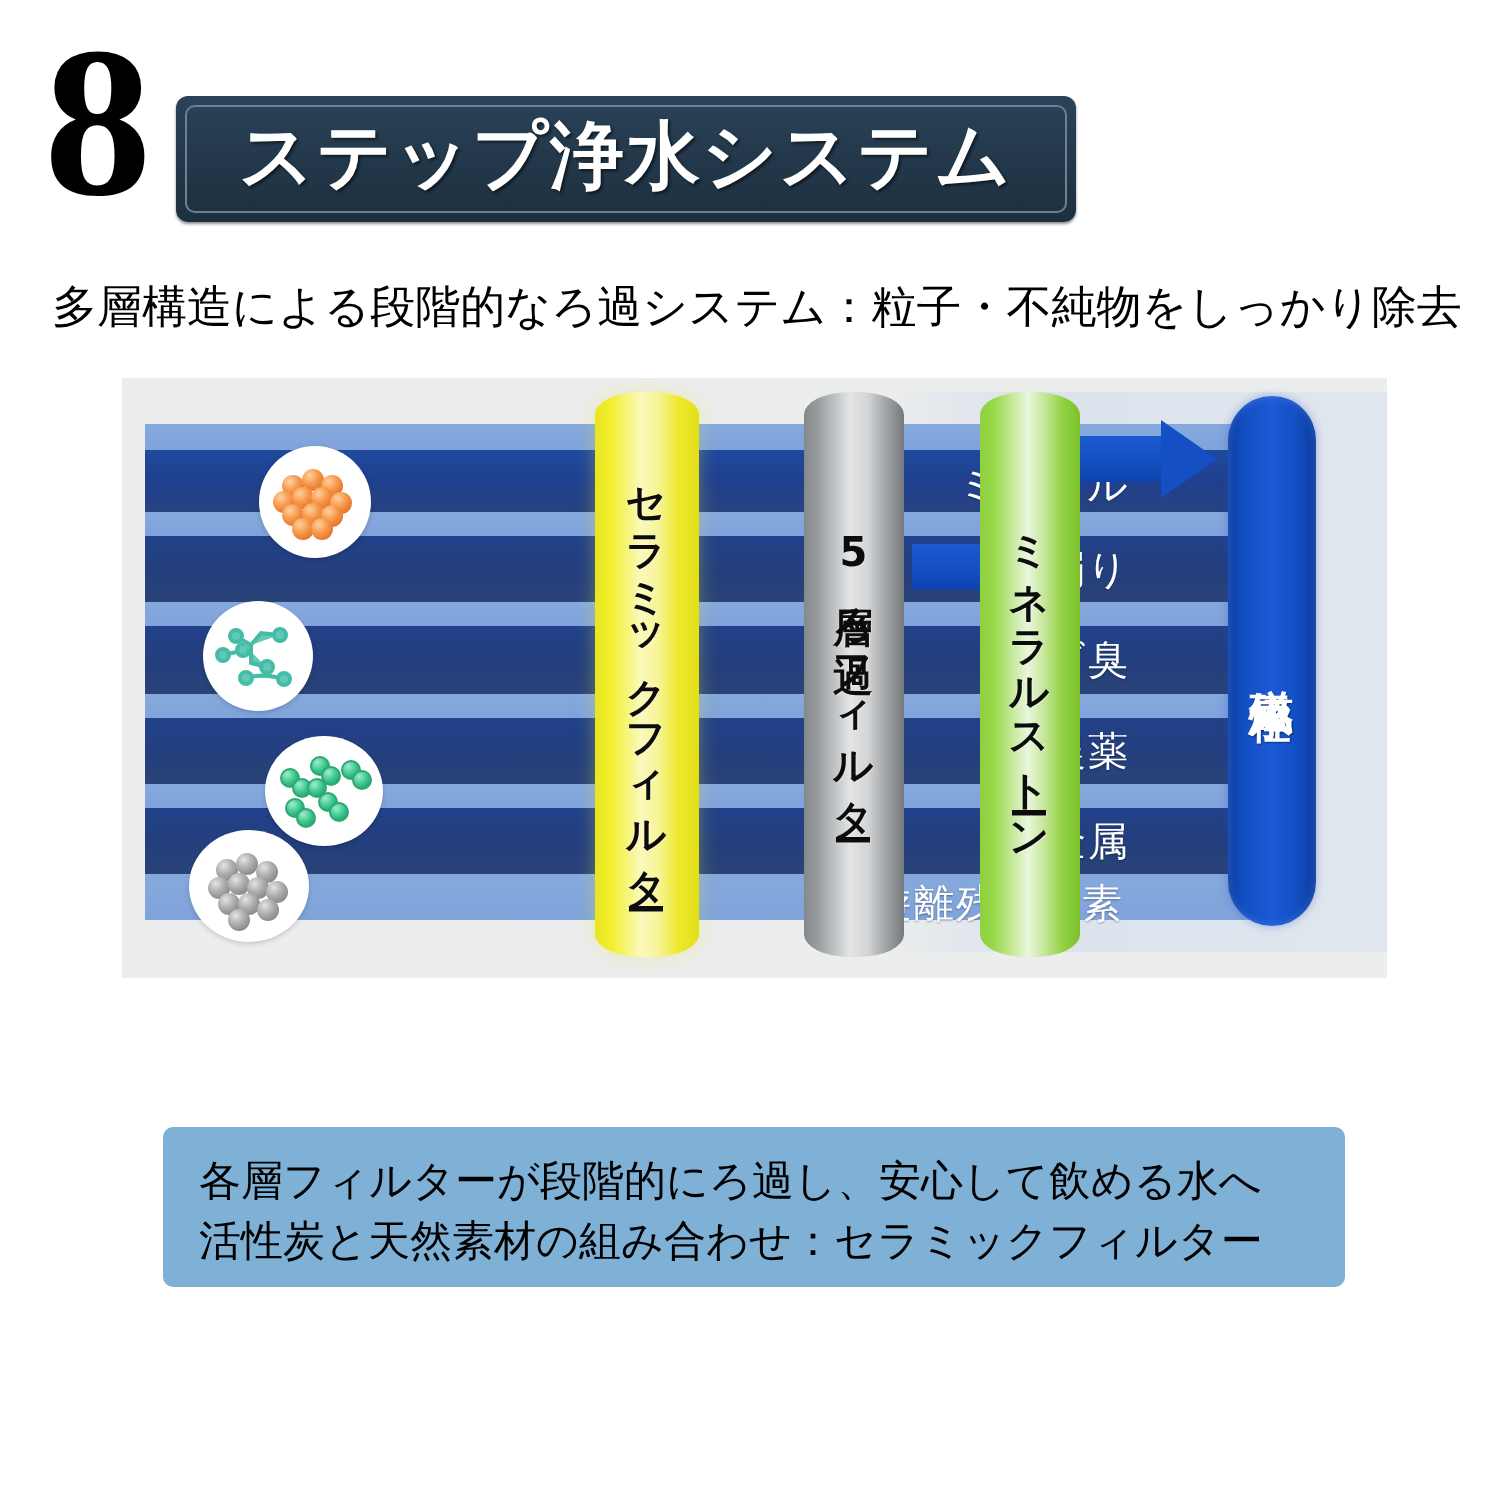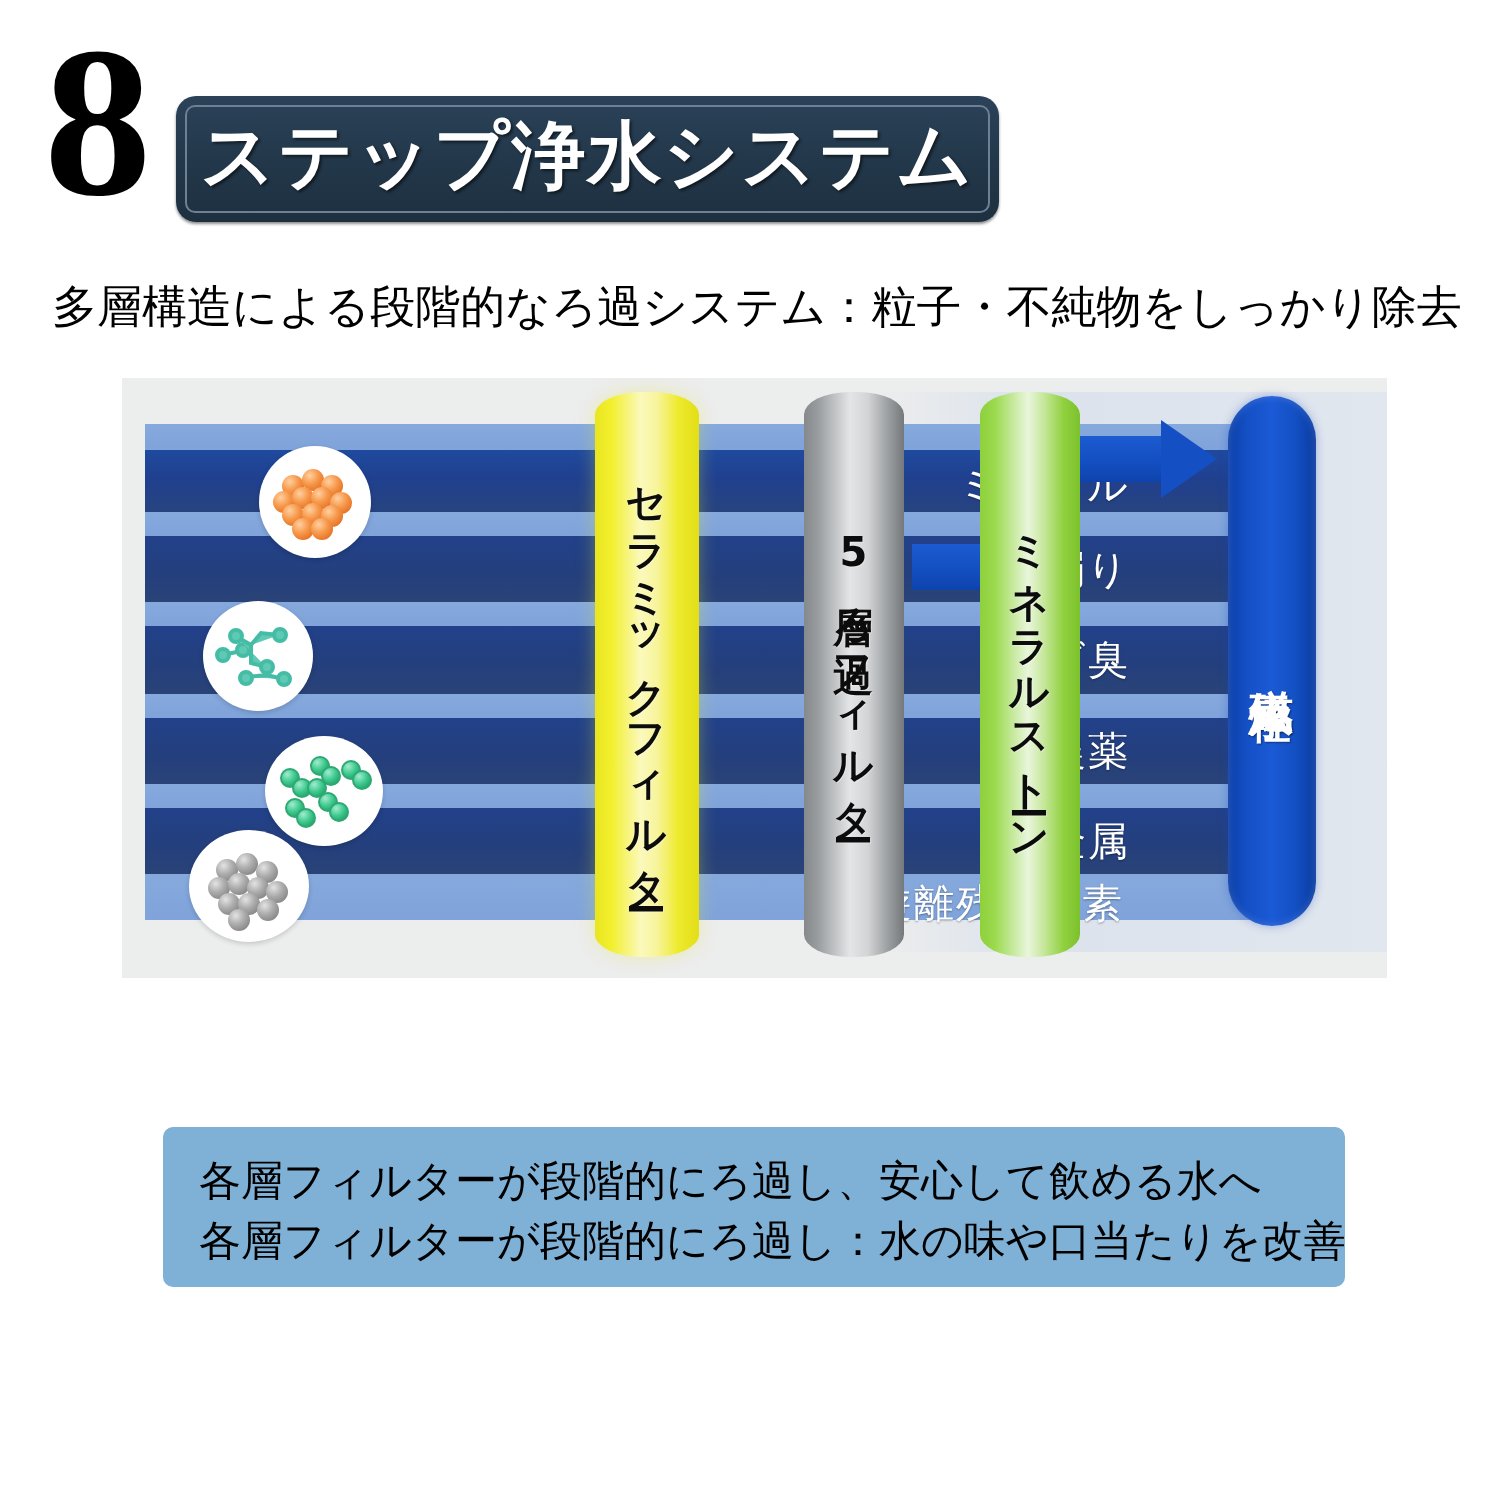--- a/index.html
+++ b/index.html
@@ -30,24 +30,24 @@
     font-weight: bold;
     font-size: 215px;
     line-height: 215px;
     color: #000000;
     letter-spacing: -4px;
   }
   .title-badge {
     position: absolute;
     left: 176px;
     top: 96px;
-    width: 823px;
+    width: 900px;
     height: 126px;
     background: linear-gradient(180deg, #2b4259 0%, #223749 55%, #1d3040 100%);
-    border-radius: 20px;
+    border-radius: 12px;
     box-shadow: 0 2px 3px rgba(0,0,0,0.45);
   }
   .title-badge-inner {
     position: absolute;
     left: 9px; top: 9px;
     right: 9px; bottom: 9px;
     border: 2px solid #6d8094;
     border-radius: 10px;
     box-sizing: border-box;
   }
@@ -385,14 +385,14 @@
     <div class="fl-label">ミネラルストーン</div>
   </div>
 
   <div class="faucet">
     <div class="fc-label">磁気水栓</div>
   </div>
 </div>
 
 <div class="caption-box">
   <div class="caption-line l1">各層フィルターが段階的にろ過し、安心して飲める水へ</div>
-  <div class="caption-line l2">各層フィルターが段階的にろ過し：水の味や口当たりを改善</div>
+  <div class="caption-line l2">活性炭と天然素材の組み合わせ：セラミックフィルター</div>
 </div>
 
 </body></html>

